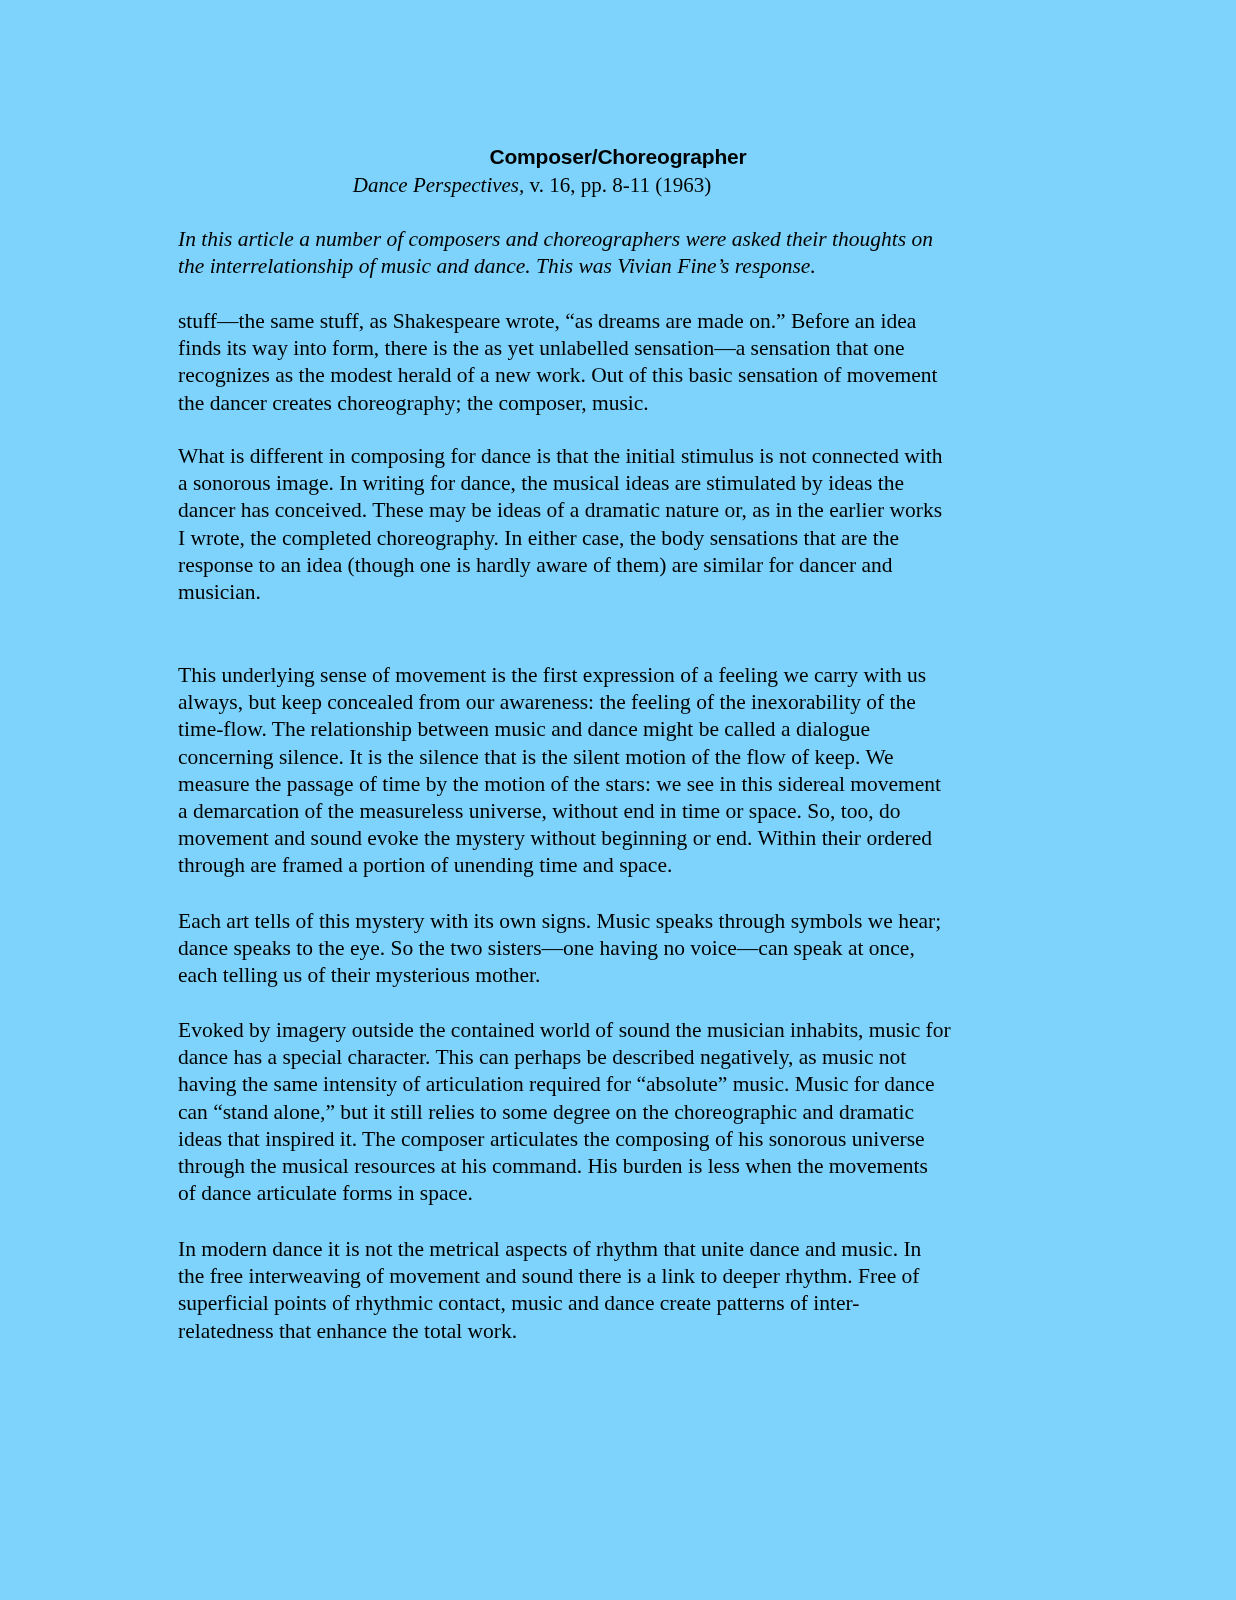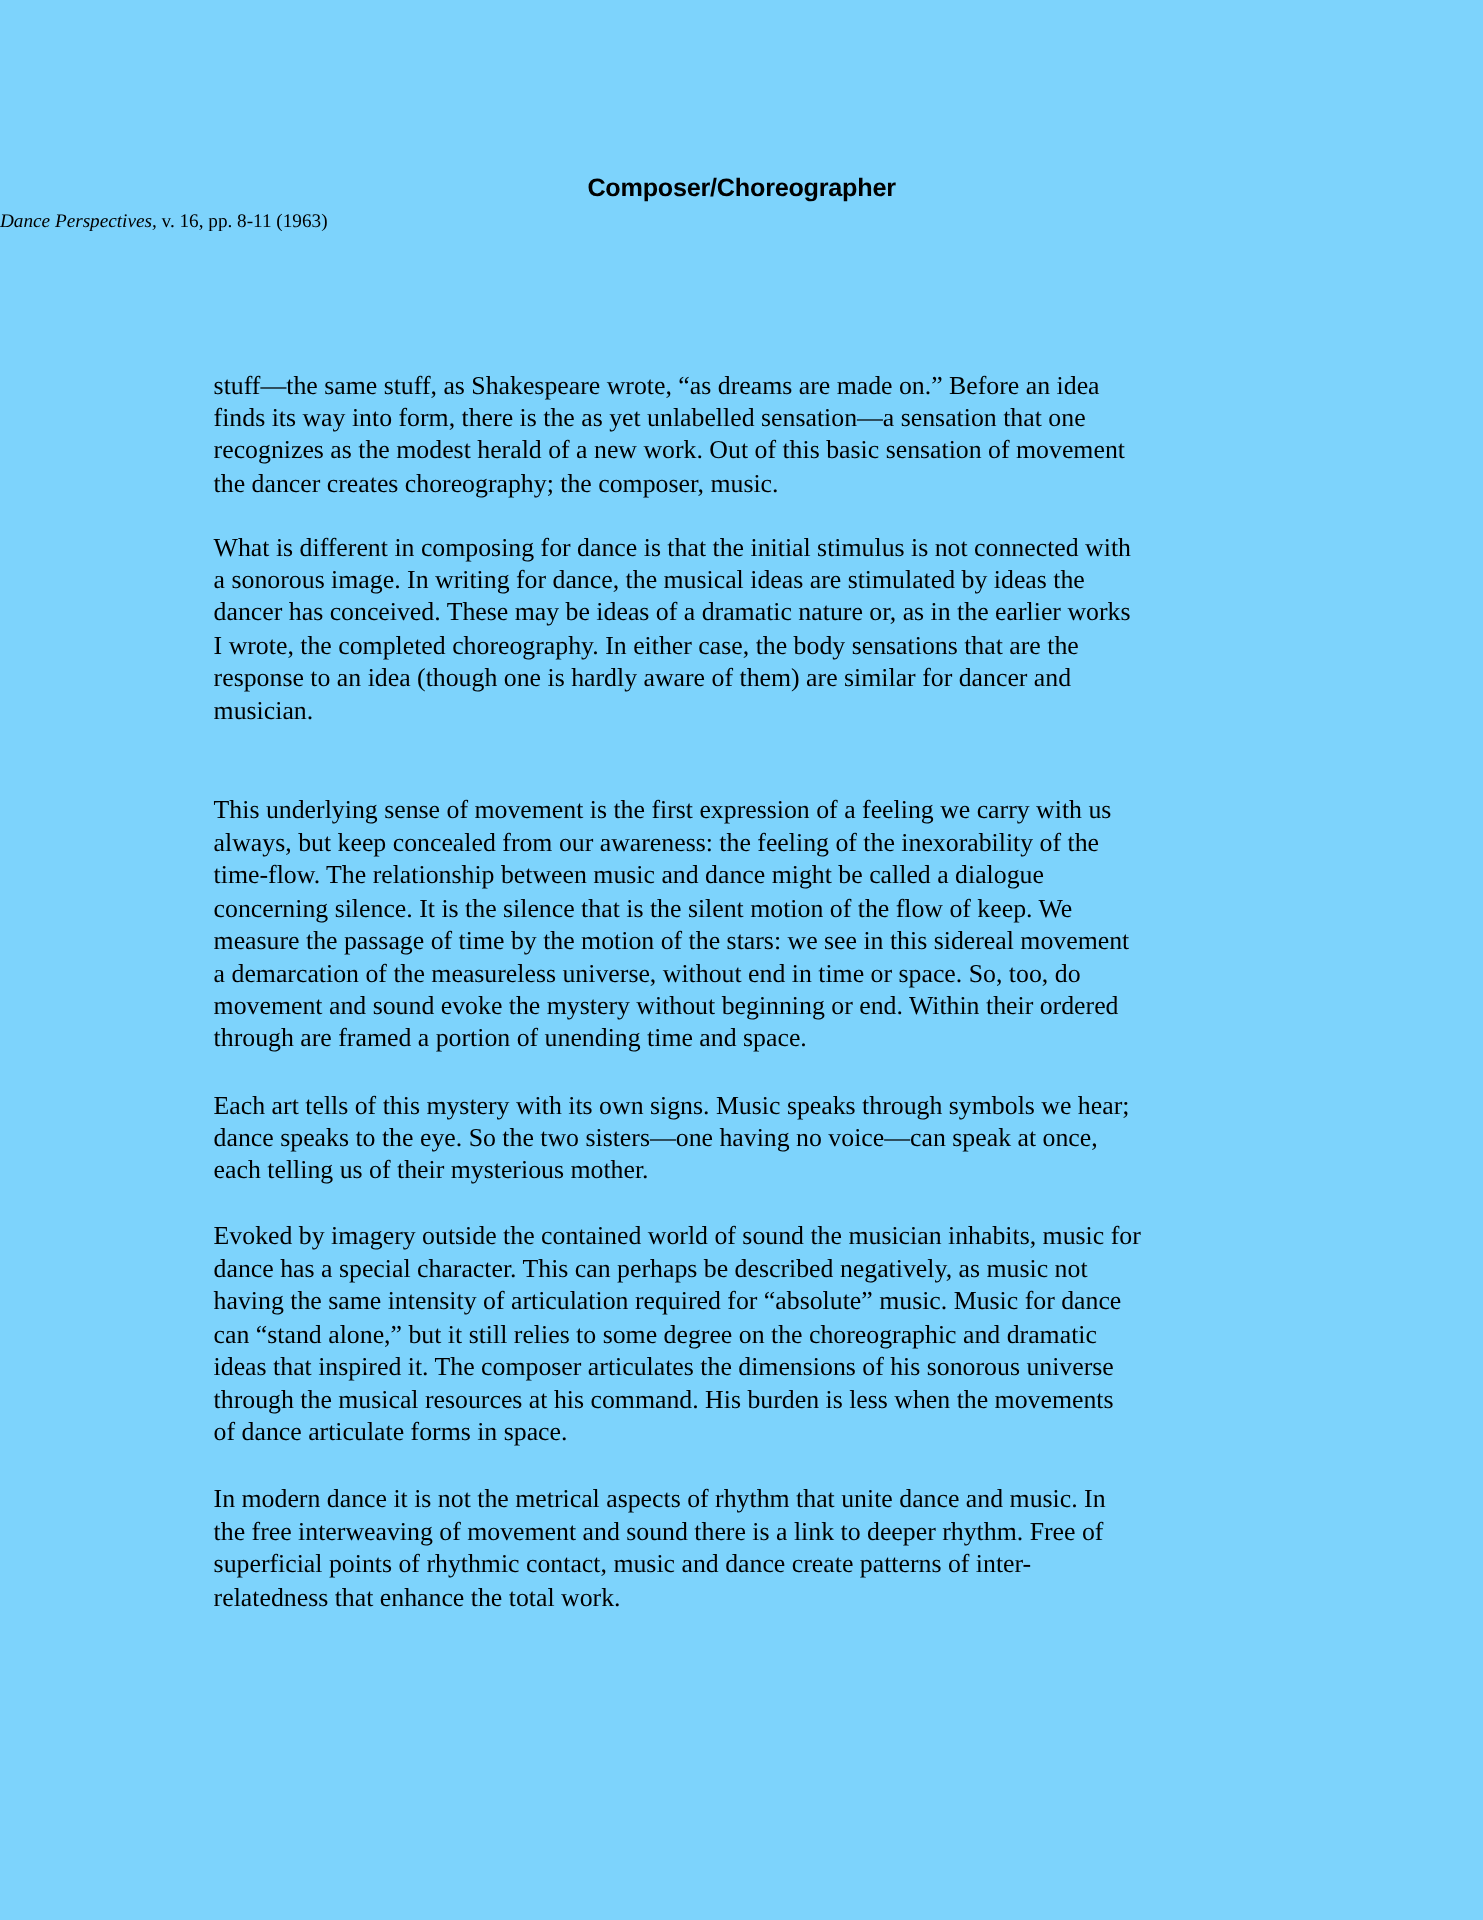--- a/index.html
+++ b/index.html
@@ -5,22 +5,22 @@
   html, body { margin: 0; padding: 0; background: #ffffff; }
   body { width: 1236px; height: 1600px; position: relative; overflow: hidden; }
   .page { position: absolute; left: 0; top: 0; width: 1236px; height: 1600px; background: #7dd3fc; color: #000000; }
   .title {
     position: absolute; left: 0; width: 1236px; top: 144px;
     text-align: center; font-family: "Liberation Sans", sans-serif;
     font-weight: bold; font-size: 21px; line-height: 26px; letter-spacing: -0.2px;
   }
   .source {
     position: absolute; left: 0; width: 1064px; top: 172px;
-    font-family: "Liberation Serif", serif;
-    font-size: 16px; line-height: 26px;
+    text-align: center; font-family: "Liberation Serif", serif;
+    font-size: 21px; line-height: 26px;
   }
   .source i { font-style: italic; }
   .block {
     position: absolute; left: 178px; width: 880px;
     font-family: "Liberation Serif", serif; font-size: 21.5px;
   }
   .line { display: block; height: 27.2px; line-height: 27.2px; white-space: nowrap; }
   .intro .line { font-style: italic; }
   #p-intro { top: 226px; }
   #p-1 { top: 308px; }
@@ -30,20 +30,24 @@
   #p-5 { top: 1017px; }
   #p-6 { top: 1236px; }
 </style>
 </head>
 <body>
 
 <div class="page">
   <div class="title">Composer/Choreographer</div>
   <div class="source"><i>Dance Perspectives,</i><span> v. 16, pp. 8-11 (1963)</span></div>
 
+  <div class="block intro" id="p-intro">
+    <span class="line">In this article a number of composers and choreographers were asked their thoughts on</span>
+    <span class="line">the interrelationship of music and dance. This was Vivian Fine’s response.</span>
+  </div>
 
   <div class="block" id="p-1">
     <span class="line">stuff—the same stuff, as Shakespeare wrote, “as dreams are made on.”  Before an idea</span>
     <span class="line">finds its way into form, there is the as yet unlabelled sensation—a sensation that one</span>
     <span class="line">recognizes as the modest herald of a new work.  Out of this basic sensation of movement</span>
     <span class="line">the dancer creates choreography; the composer, music.</span>
   </div>
 
   <div class="block" id="p-2">
     <span class="line">What is different in composing for dance is that the initial stimulus is not connected with</span>
@@ -69,21 +73,21 @@
     <span class="line">Each art tells of this mystery with its own signs.  Music speaks through symbols we hear;</span>
     <span class="line">dance speaks to the eye.  So the two sisters—one having no voice—can speak at once,</span>
     <span class="line">each telling us of their mysterious mother.</span>
   </div>
 
   <div class="block" id="p-5">
     <span class="line">Evoked by imagery outside the contained world of sound the musician inhabits, music for</span>
     <span class="line">dance has a special character.  This can perhaps be described negatively, as music not</span>
     <span class="line">having the same intensity of articulation required for “absolute” music.  Music for dance</span>
     <span class="line">can “stand alone,” but it still relies to some degree on the choreographic and dramatic</span>
-    <span class="line">ideas that inspired it.  The composer articulates the dimensions of his sonorous universe</span>
+    <span class="line">ideas that inspired it.  The composer articulates the composing of his sonorous universe</span>
     <span class="line">through the musical resources at his command.  His burden is less when the movements</span>
     <span class="line">of dance articulate forms in space.</span>
   </div>
 
   <div class="block" id="p-6">
     <span class="line">In modern dance it is not the metrical aspects of rhythm that unite dance and music.  In</span>
     <span class="line">the free interweaving of movement and sound there is a link to deeper rhythm.  Free of</span>
     <span class="line">superficial points of rhythmic contact, music and dance create patterns of inter-</span>
     <span class="line">relatedness that enhance the total work.</span>
   </div>

